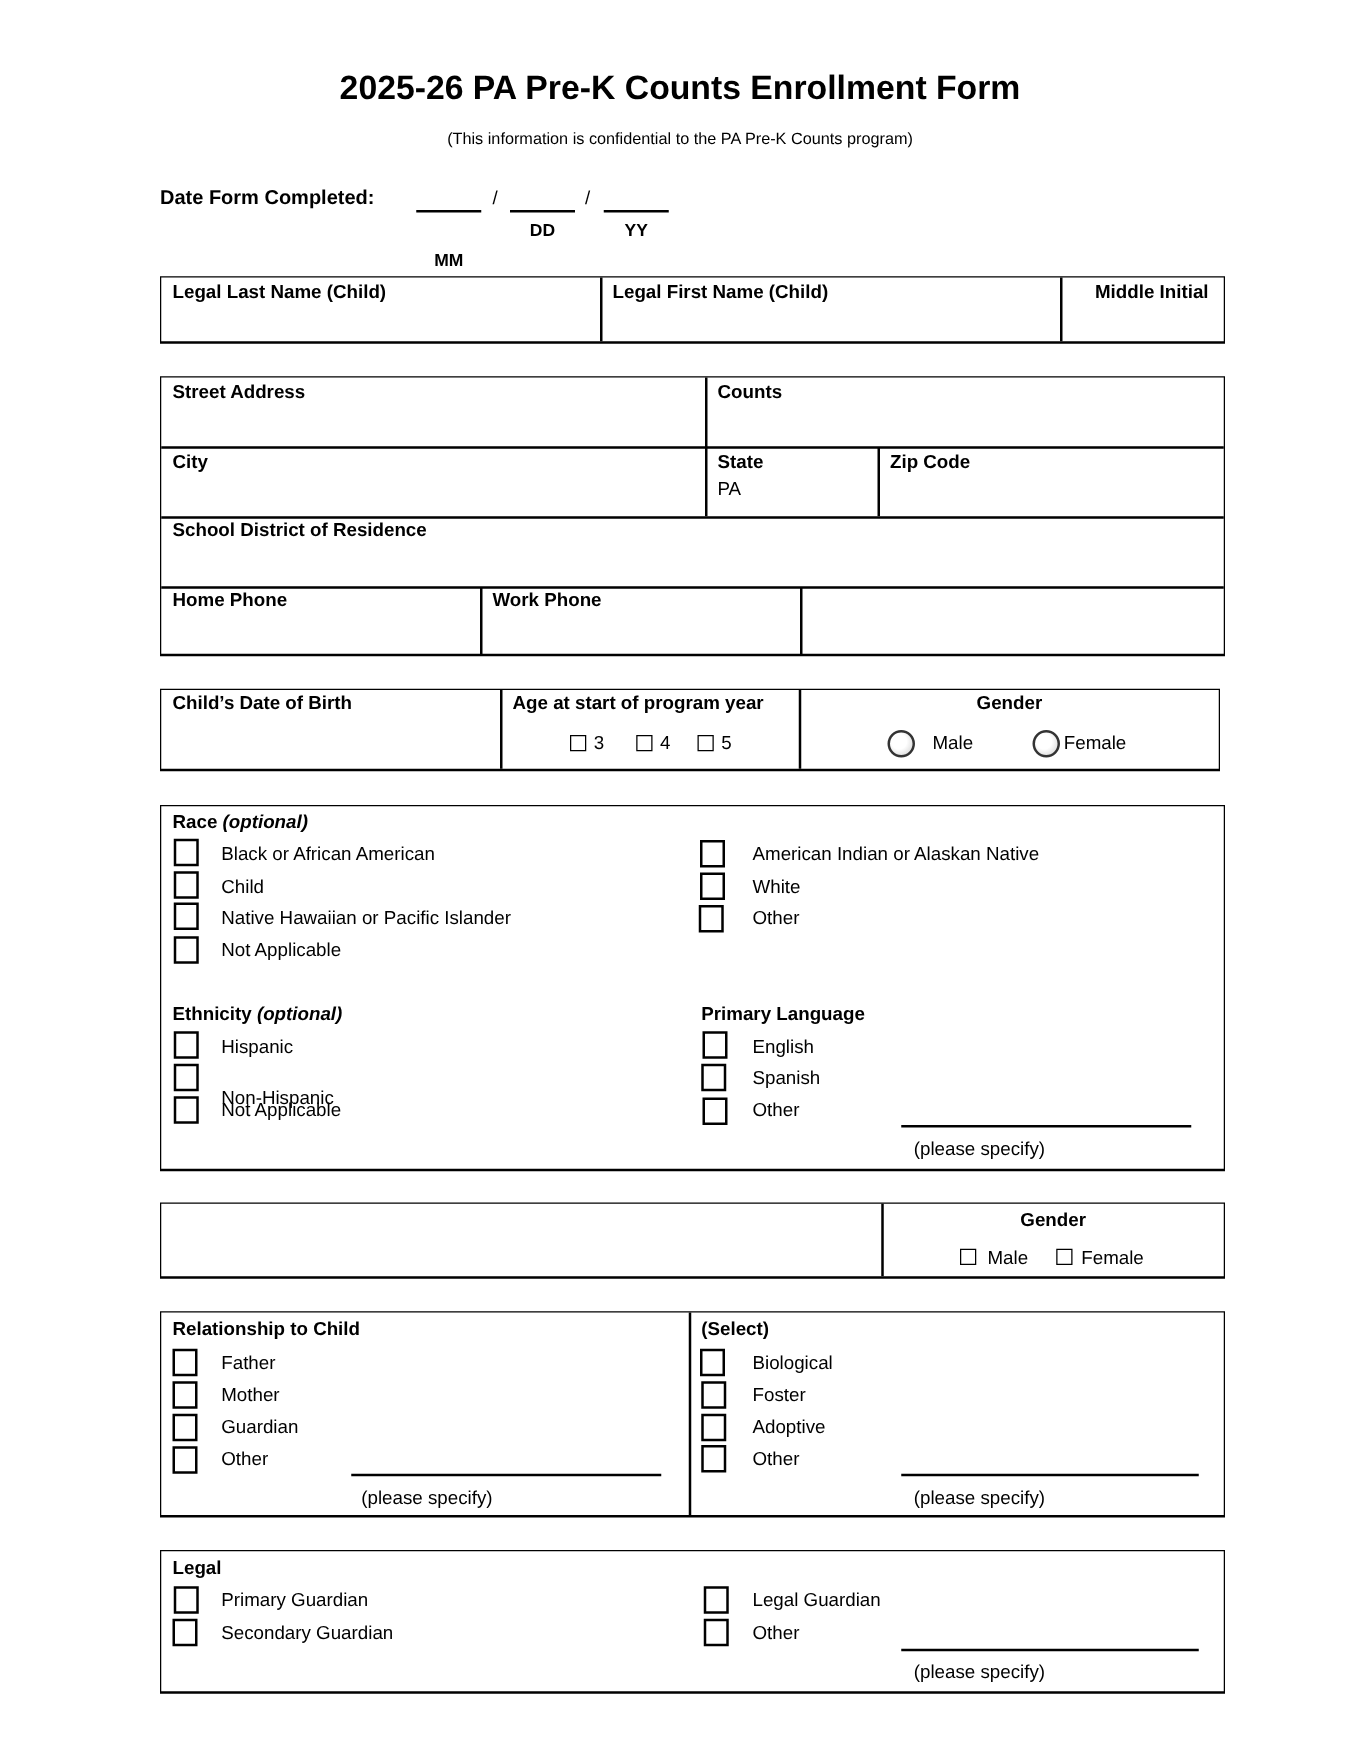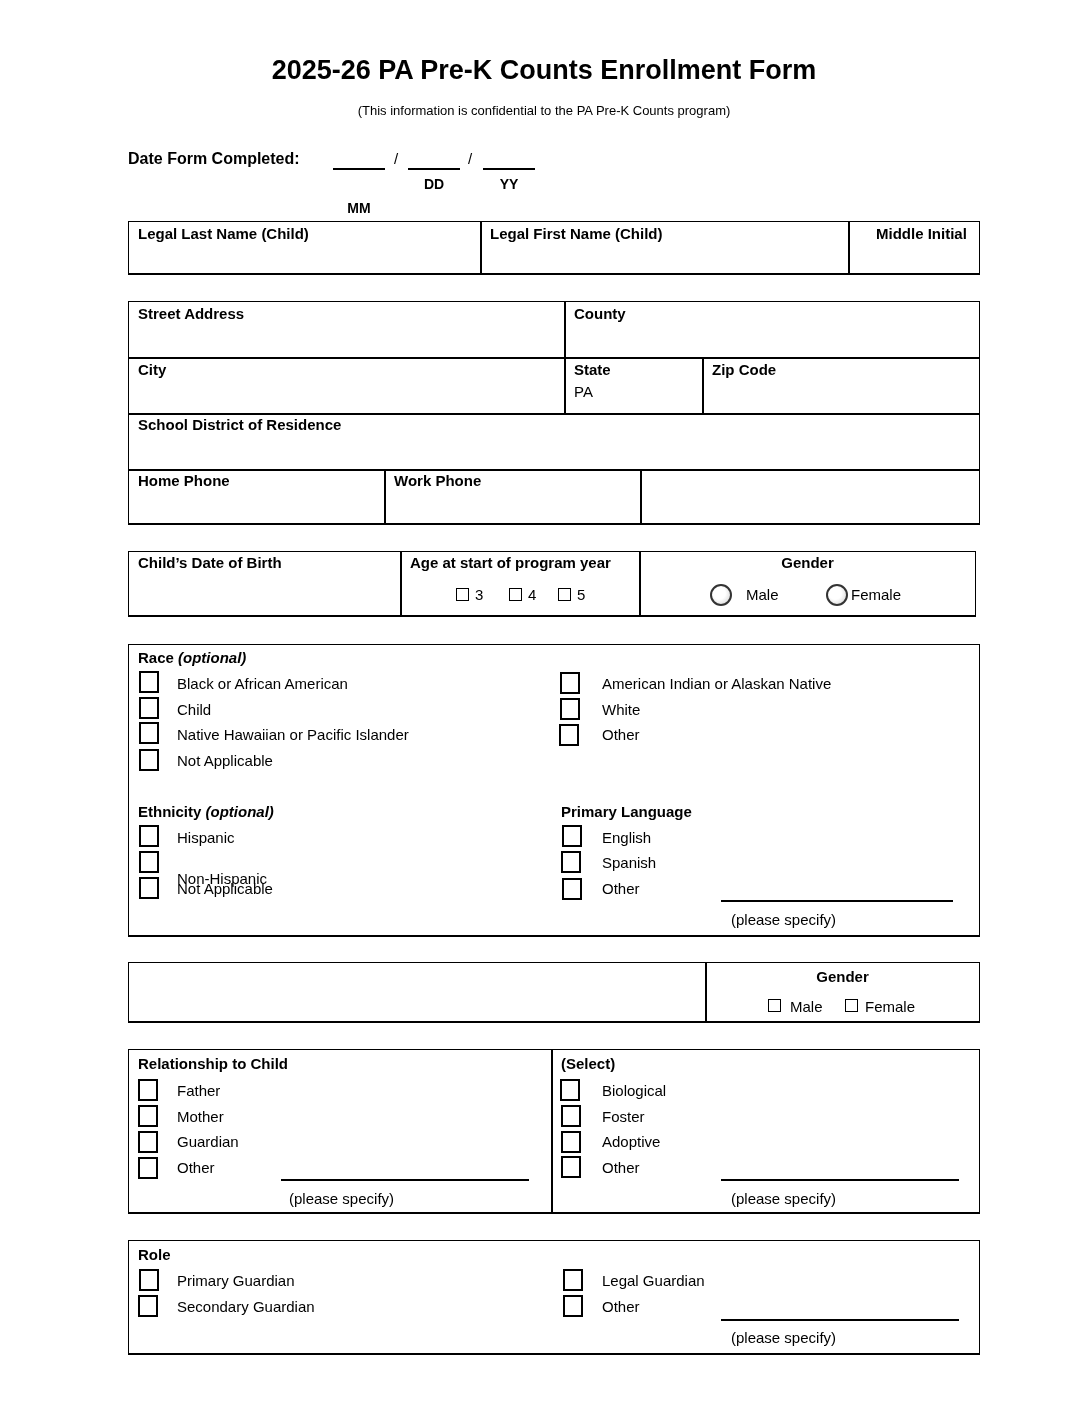--- a/index.html
+++ b/index.html
@@ -56,21 +56,21 @@
   </div>
 </div>
 
 <div class="box" style="left:128px; top:301px; width:852px; height:224px;">
 
   <div class="cell" style="left:0;top:0;width:435px;height:55px;">
     <span class="lbl" style="left:9px;top:3px;">Street Address</span>
   </div>
   <div class="vline" style="left:435px;top:0;height:111px;"></div>
   <div class="cell" style="left:436px;top:0;width:414px;height:55px;">
-    <span class="lbl" style="left:9px;top:3px;">County</span>
+    <span class="lbl" style="left:9px;top:3px;">Counts</span>
   </div>
   <div class="hline" style="left:0;top:55px;width:100%;"></div>
 
   <div class="cell" style="left:0;top:56px;width:435px;height:55px;">
     <span class="lbl" style="left:9px;top:3px;">City</span>
   </div>
   <div class="cell" style="left:436px;top:56px;width:137px;height:55px;">
     <span class="lbl" style="left:9px;top:3px;">State</span>
     <span class="txt" style="left:9px;top:25px;">PA</span>
   </div>
@@ -190,21 +190,21 @@
   <span class="txt" style="left:473px;top:58px;">Foster</span>
   <span class="cb" style="left:432px;top:81px;"></span>
   <span class="txt" style="left:473px;top:83px;">Adoptive</span>
   <span class="cb" style="left:432px;top:106px;"></span>
   <span class="txt" style="left:473px;top:109px;">Other</span>
   <span class="spec-line" style="left:592px;top:129px;width:238px;"></span>
   <span class="spec-txt" style="left:602px;top:140px;">(please specify)</span>
 </div>
 
 <div class="box" style="left:128px; top:1240px; width:852px; height:115px;">
-  <span class="lbl" style="left:9px;top:5px;">Role</span>
+  <span class="lbl" style="left:9px;top:5px;">Legal</span>
   <span class="cb" style="left:10px;top:28px;"></span>
   <span class="txt" style="left:48px;top:31px;">Primary Guardian</span>
   <span class="cb" style="left:9px;top:54px;"></span>
   <span class="txt" style="left:48px;top:57px;">Secondary Guardian</span>
 
   <span class="cb" style="left:434px;top:28px;"></span>
   <span class="txt" style="left:473px;top:31px;">Legal Guardian</span>
   <span class="cb" style="left:434px;top:54px;"></span>
   <span class="txt" style="left:473px;top:57px;">Other</span>
   <span class="spec-line" style="left:592px;top:78px;width:238px;"></span>

